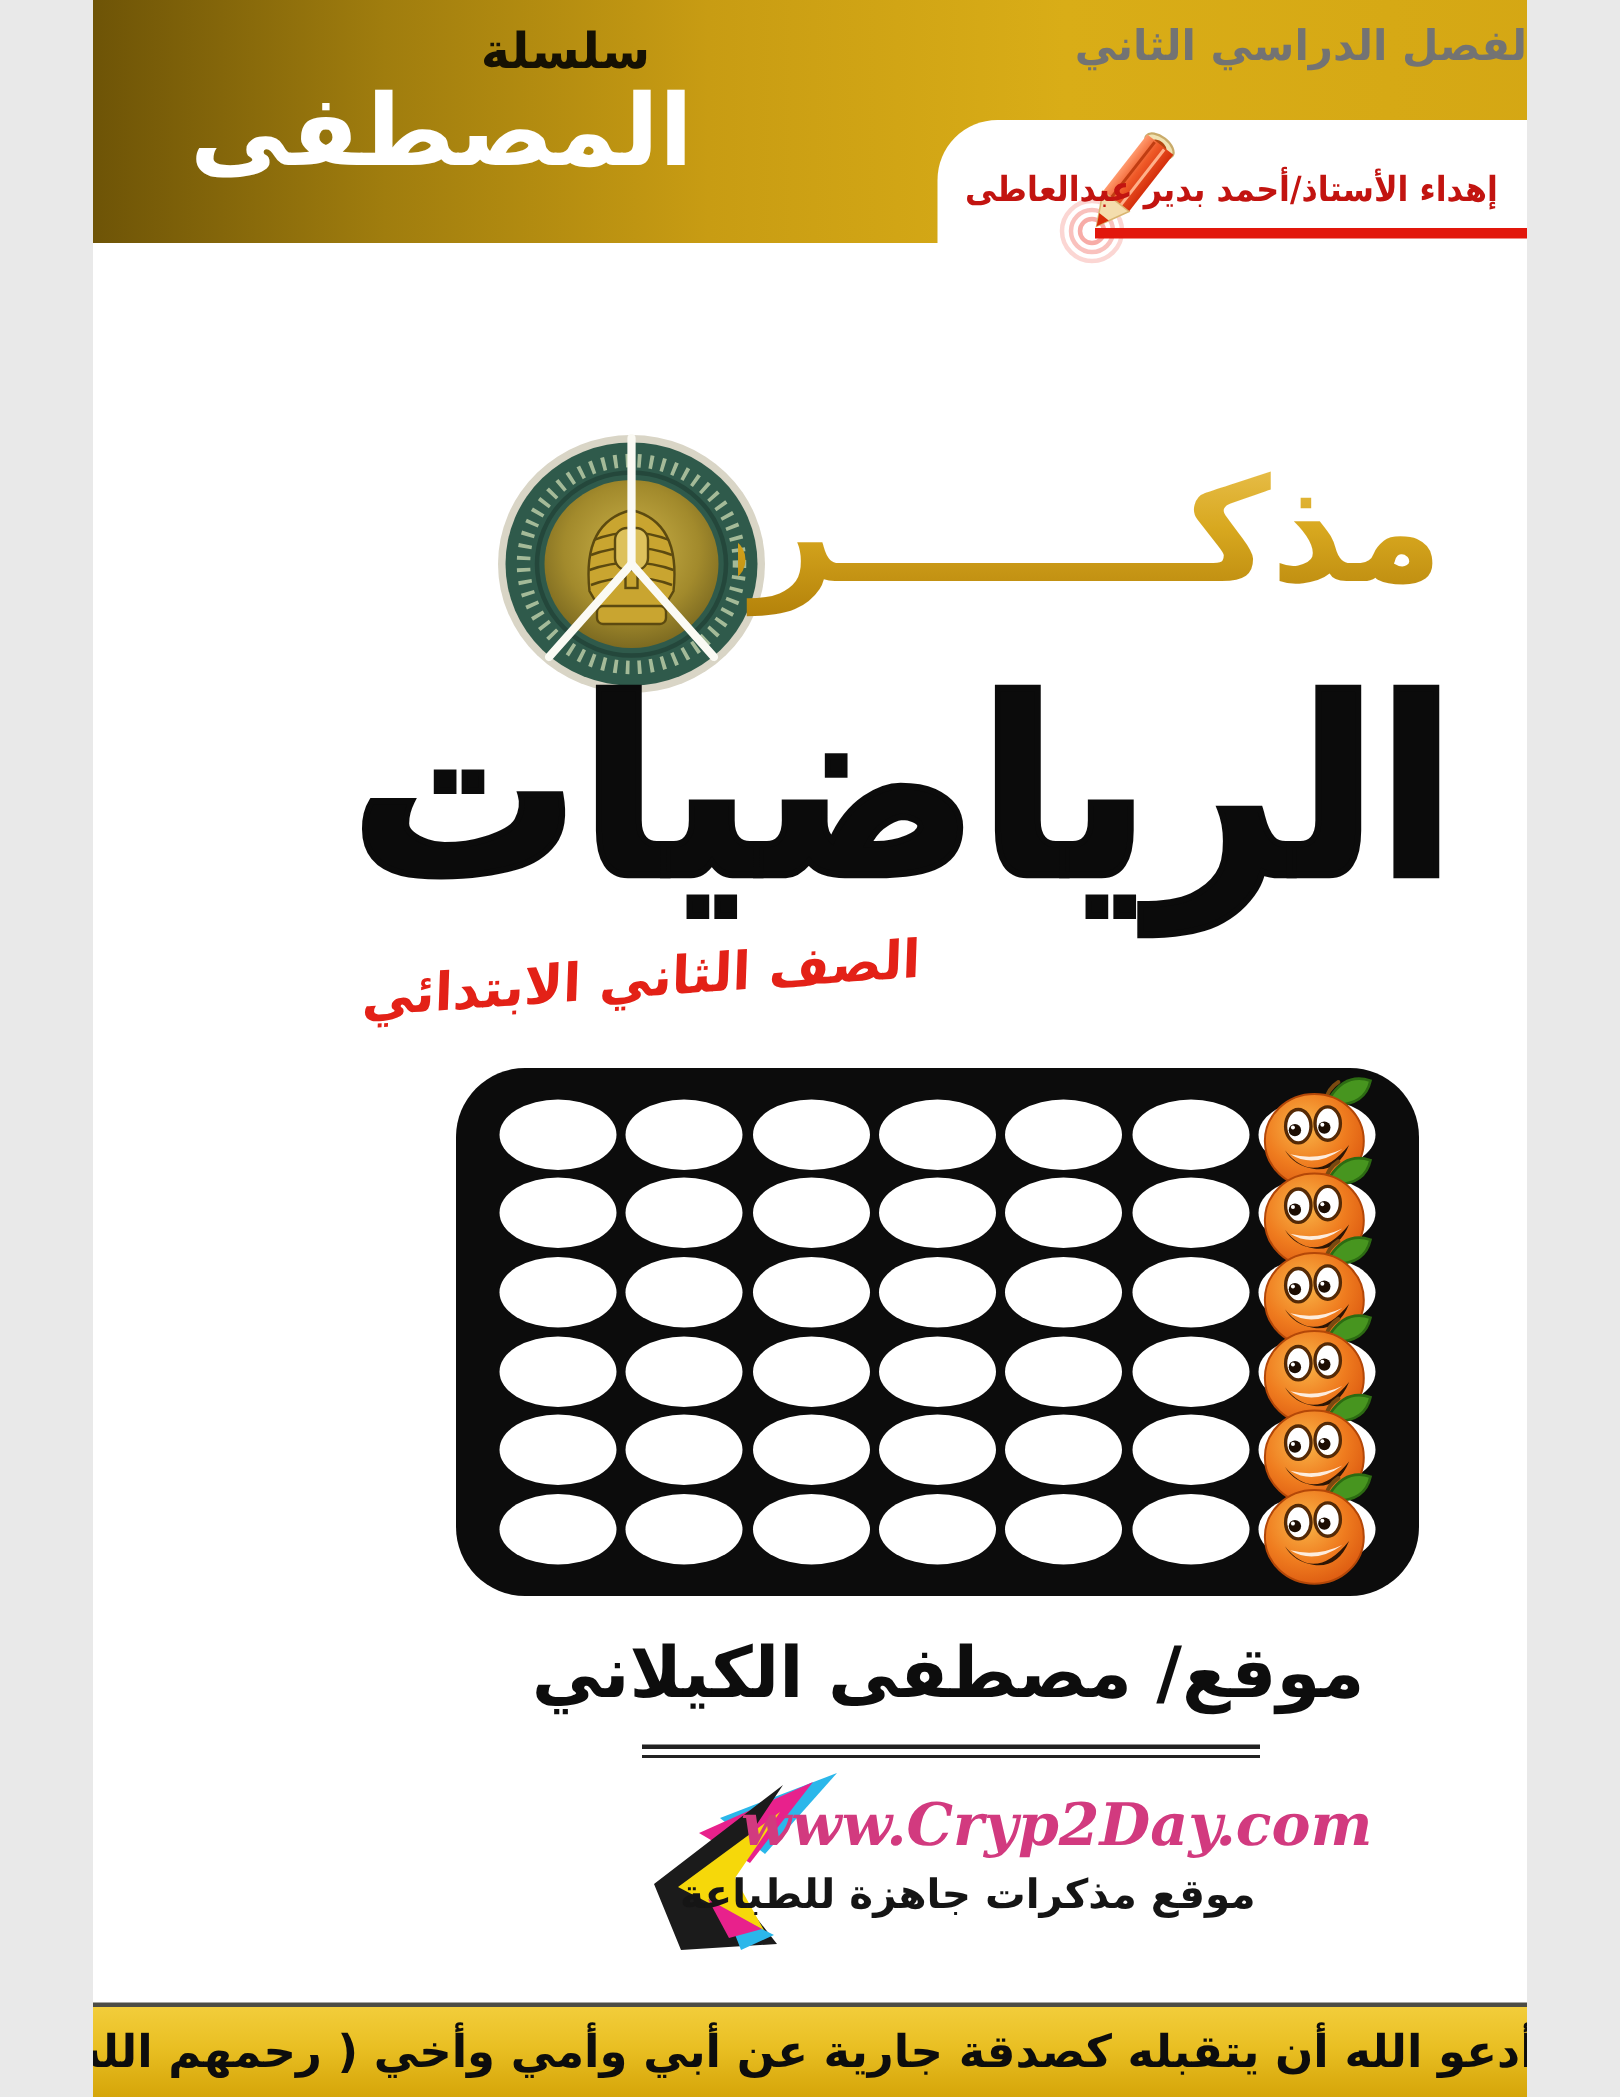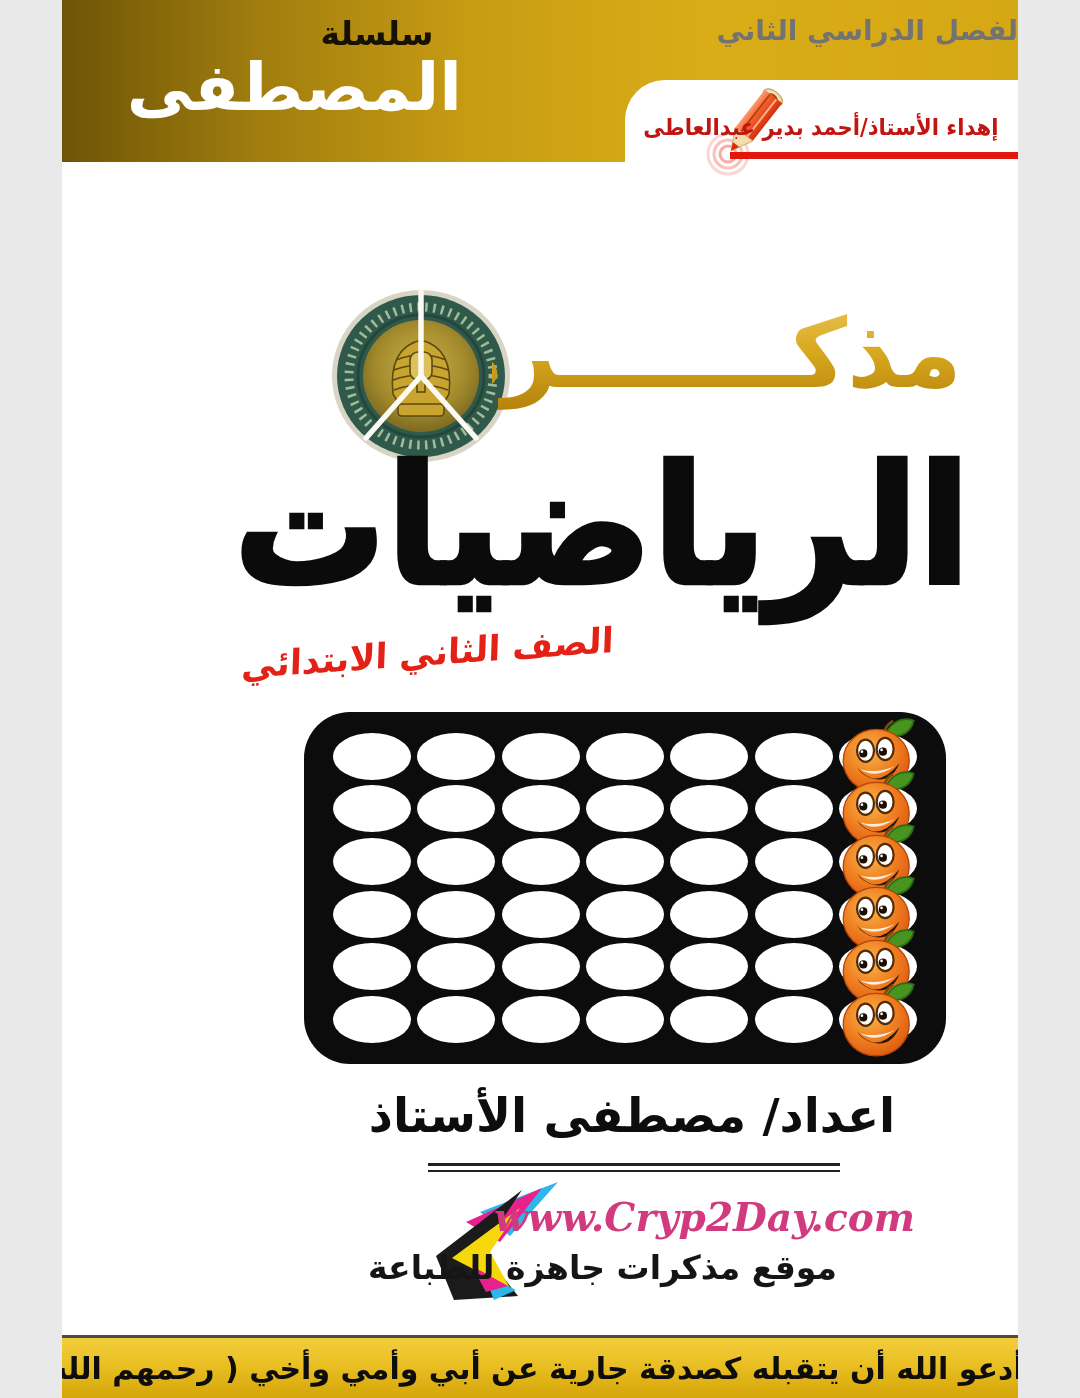--- a/index.html
+++ b/index.html
@@ -80,21 +80,21 @@
     border-top:3px solid #222;border-bottom:2px solid #222;box-sizing:border-box;
   }
   .logo-wrap{position:absolute;left:362px;top:1178px;width:140px;height:128px;}
   .site-url{
     position:absolute;left:432px;top:1194px;width:340px;
     font-family:"DejaVu Serif",serif;font-style:italic;font-weight:bold;
     font-size:39px;color:#d23a7f;white-space:nowrap;
   }
   .site-tagline{
     position:absolute;left:455px;top:1248px;width:320px;text-align:center;direction:rtl;
-    font-size:33px;font-weight:bold;color:#151515;white-space:nowrap;
+    font-size:27px;font-weight:bold;color:#151515;white-space:nowrap;
   }
   
   .footer-bar{
     position:absolute;left:0;top:1335px;width:1080px;height:63px;
     background:linear-gradient(180deg,#f2cd3b 0%,#e9bf23 45%,#d5a509 100%);
     border-top:3px solid #4c4c44;box-sizing:border-box;
     display:flex;align-items:center;justify-content:center;
   }
   .footer-text{
     font-size:30px;font-weight:bold;color:#0d0d0d;direction:rtl;white-space:nowrap;
@@ -438,21 +438,21 @@
     <circle cx="33.5" cy="45" r="4.6" fill="#1c0d02"></circle>
     <circle cx="55.5" cy="43" r="4.6" fill="#1c0d02"></circle>
     <circle cx="32" cy="43" r="1.5" fill="#ffffff"></circle>
     <circle cx="54" cy="41" r="1.5" fill="#ffffff"></circle>
     <path d="M26 60 Q48 88 74 56 Q66 76 48 74 Q33 72 26 60 Z" fill="#2e1605"></path>
     <path d="M30 63 Q48 74 69 59 Q50 68 30 63 Z" fill="#ffffff" opacity="0.85"></path>
   </svg>
 </div>
     </div>
 
-  <div class="prepared-by">اعداد/ مصطفى الأستاذ</div>
+  <div class="prepared-by">موقع/ مصطفى الكيلاني</div>
   <div class="author-underline"></div>
 
   <div class="logo-wrap">
     <svg viewBox="0 0 140 128" width="140" height="128">
       <path d="M56 34 L134 4 L86 58 Z" fill="#2bb7ea"></path>
       <path d="M42 44 L118 10 L76 64 Z" fill="#e8218c"></path>
       <path d="M12 78 L98 12 L58 72 L94 118 L30 122 Z" fill="#1b1b1b"></path>
       <path d="M28 80 L96 30 L66 74 L86 110 Z" fill="#f6d80a"></path>
       <path d="M60 96 L92 112 L70 122 Z" fill="#2bb7ea"></path>
       <path d="M48 88 L84 108 L62 114 Z" fill="#e8218c"></path>

